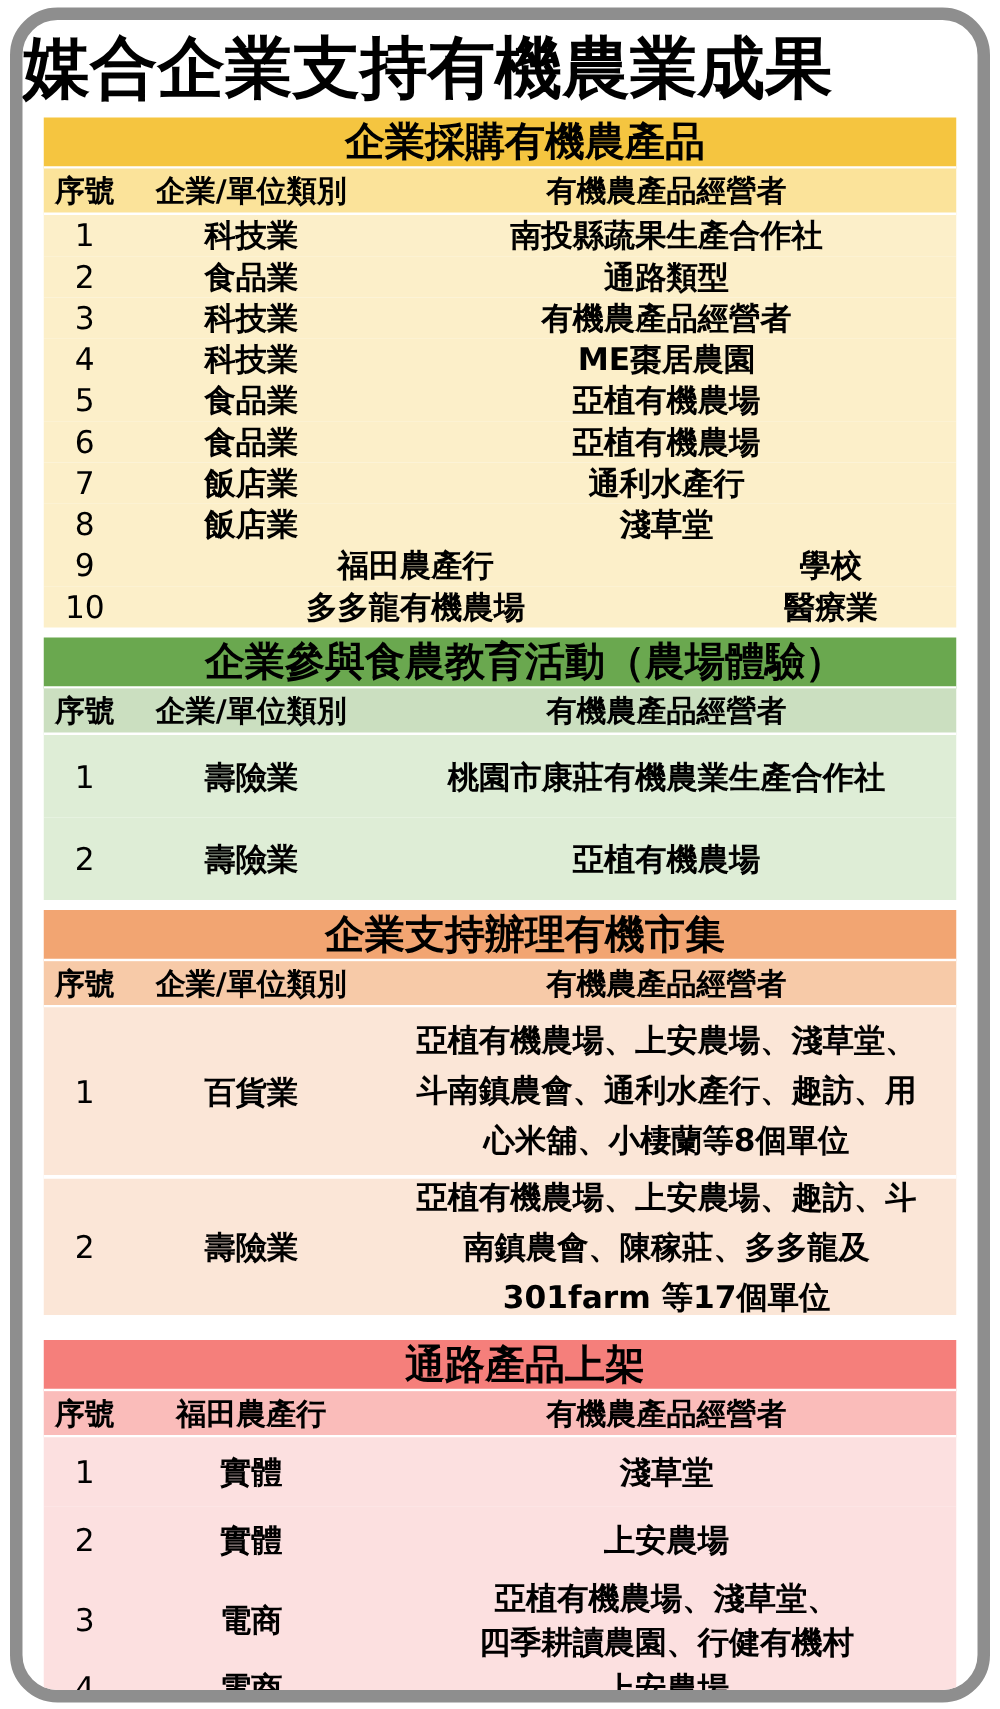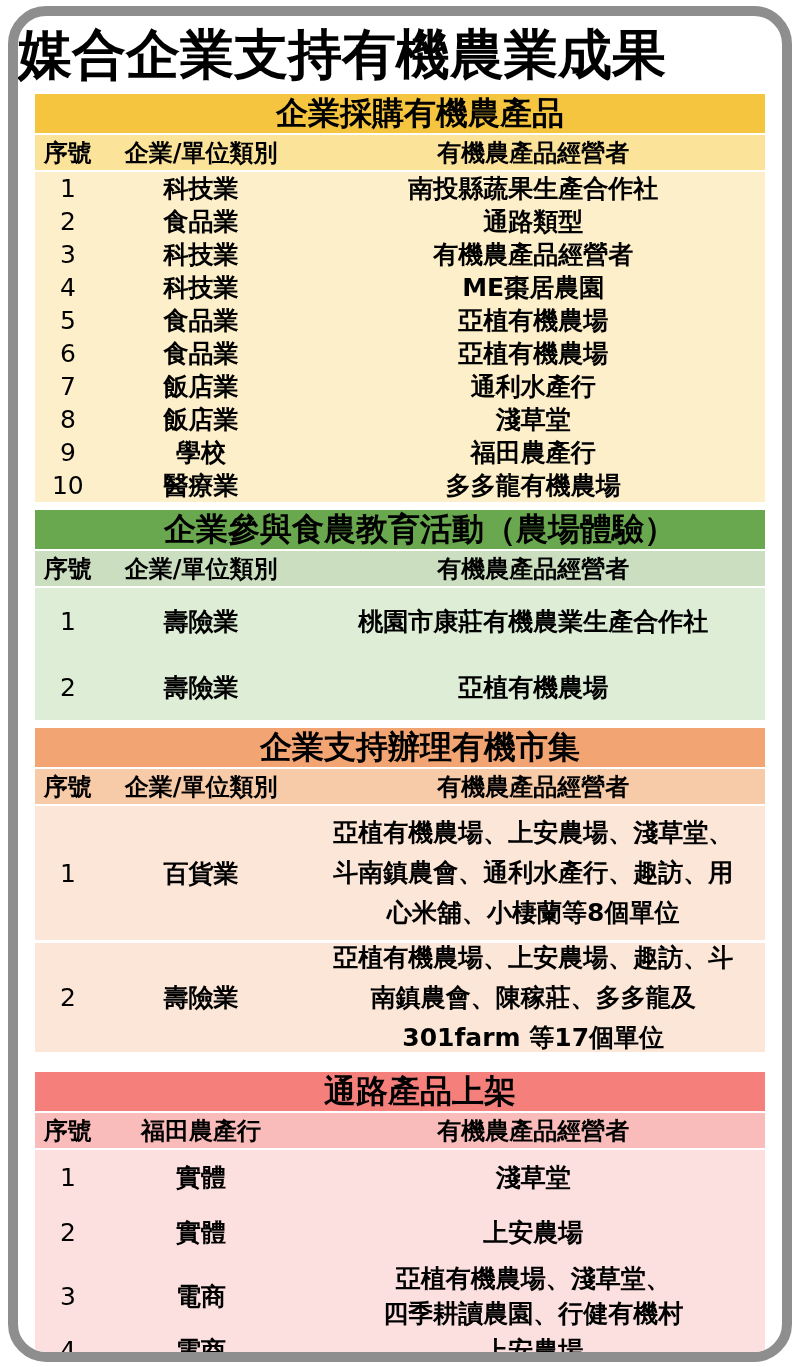--- a/index.html
+++ b/index.html
@@ -131,27 +131,27 @@
           <div class="c c2">飯店業</div>
           <div class="c c3">通利水產行</div>
         </div>
         <div class="row">
           <div class="c c1">8</div>
           <div class="c c2">飯店業</div>
           <div class="c c3">淺草堂</div>
         </div>
         <div class="row">
           <div class="c c1">9</div>
+          <div class="c c3">福田農產行</div>
           <div class="c c2">學校</div>
-          <div class="c c3">福田農產行</div>
         </div>
         <div class="row">
           <div class="c c1">10</div>
+          <div class="c c3">多多龍有機農場</div>
           <div class="c c2">醫療業</div>
-          <div class="c c3">多多龍有機農場</div>
         </div>
       </div>
     </div>
 
     <div class="section s1" style="--hdr: #6AA84F; --sub: #CBDFC0; --bg: #DEEDD6;">
       <div class="sec-header">企業參與食農教育活動（農場體驗）</div>
       <div class="col-row">
         <div class="c c1">序號</div>
         <div class="c c2">企業/單位類別</div>
         <div class="c c3">有機農產品經營者</div>

